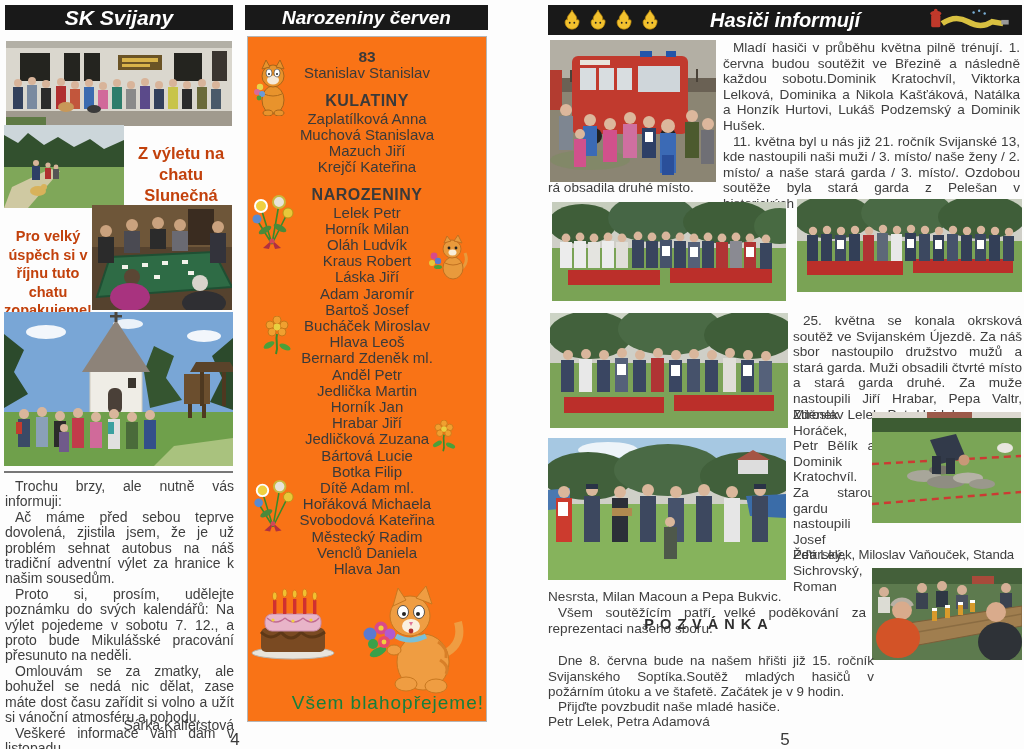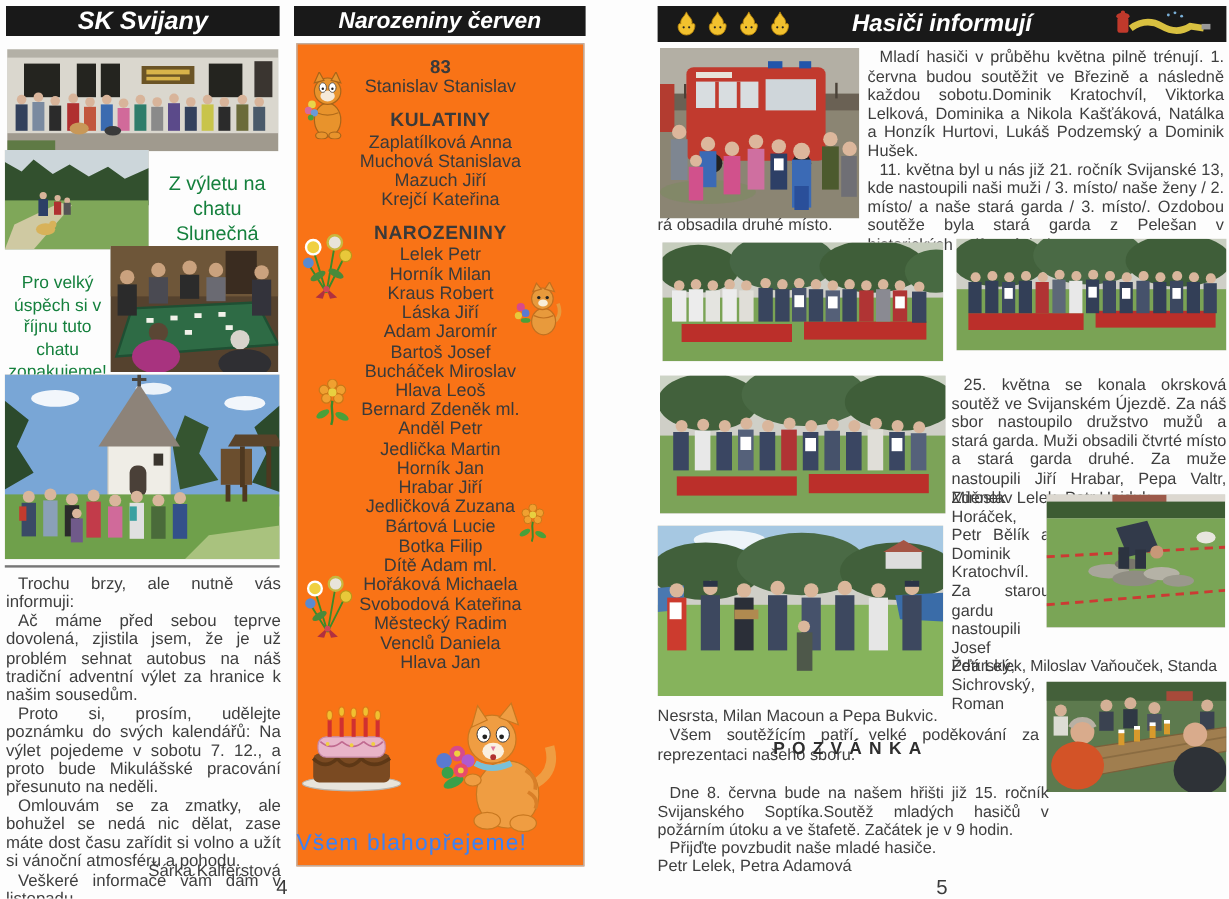--- a/index.html
+++ b/index.html
@@ -3,21 +3,21 @@
 <meta charset="utf-8">
 <style>
   html,body{margin:0;padding:0;background:#ffffff;}
   #page{position:relative;width:1024px;height:749px;background:#fdfdfd;overflow:hidden;
         font-family:"Liberation Sans","DejaVu Sans",sans-serif;color:#3e3e3e;}
   .abs{position:absolute;}
   .bar{position:absolute;background:#191919;color:#fff;font-style:italic;font-weight:bold;
        display:flex;align-items:center;justify-content:center;}
   .photo{position:absolute;overflow:hidden;background:#cfcfc7;}
   .photo svg{display:block;width:100%;height:100%;}
-  .cap{position:absolute;font-weight:normal;text-align:center;color:#15803d;}
+  .cap{position:absolute;font-weight:bold;text-align:center;color:#c2410c;}
   .body-text p{margin:0;text-align:justify;text-indent:10px;}
   .bday-box{position:absolute;left:247px;top:36px;width:238px;height:684px;border:1px solid #b5b5b5;background:#f97316;}
   .bday-inner{padding-top:12px;text-align:center;font-size:15px;line-height:16.2px;color:#3a3a3a;}
   .bday-h{font-weight:bold;font-size:16px;letter-spacing:.5px;margin:12px 0 1px 0;}
   .bday-age{font-weight:bold;font-size:15.5px;}
   .bday-name{font-size:15px;line-height:16.2px;}
   .pagenum{position:absolute;font-size:17px;color:#3a3a3a;text-align:center;}
   .r-col{position:absolute;font-size:13.6px;line-height:15.6px;text-align:justify;}
   .r-col p{margin:0;text-indent:10px;text-align:justify;}
   .xnarrow{text-align:justify;}
@@ -214,20 +214,21 @@
       <div class="bday-name">Zaplatílková Anna</div>
           <div class="bday-name">Muchová Stanislava</div>
           <div class="bday-name">Mazuch Jiří</div>
           <div class="bday-name">Krejčí Kateřina</div>
         </div>
       <div class="bday-h">NAROZENINY</div>
       <div>
 
       <div class="bday-name">Lelek Petr</div>
           <div class="bday-name">Horník Milan</div>
+          <div class="bday-name">Oláh Ludvík</div>
           <div class="bday-name">Kraus Robert</div>
           <div class="bday-name">Láska Jiří</div>
           <div class="bday-name">Adam Jaromír</div>
           <div class="bday-name">Bartoš Josef</div>
           <div class="bday-name">Bucháček Miroslav</div>
           <div class="bday-name">Hlava Leoš</div>
           <div class="bday-name">Bernard Zdeněk ml.</div>
           <div class="bday-name">Anděl Petr</div>
           <div class="bday-name">Jedlička Martin</div>
           <div class="bday-name">Horník Jan</div>
@@ -391,21 +392,21 @@
           <circle cx="33" cy="46" r="2.6" fill="#f0d040"></circle>
         <circle cx="42" cy="52" r="5.5" fill="#b05ad0"></circle>
         <circle cx="25" cy="62" r="5" fill="#3aa04a"></circle>
         <circle cx="36" cy="60" r="6" fill="#e84a6a"></circle>
           <circle cx="36" cy="60" r="2.4" fill="#f0d040"></circle>
         <ellipse cx="46" cy="68" rx="7" ry="5" fill="#ef9d42" stroke="#c87820"></ellipse>
       </g>
     </svg>
   </div>
 
-  <div class="abs" style="left:247px;top:692px;width:237px;text-align:left;font-size:19px;letter-spacing:1px;color:#3b82f6;">Všem blahopřejeme!</div>
+  <div class="abs" style="left:247px;top:692px;width:237px;text-align:right;font-size:19px;letter-spacing:1px;color:#15803d;">Všem blahopřejeme!</div>
 
   <div class="bar" style="left:548px;top:5px;width:474px;height:30px;font-size:20px;text-align:right;">
     <div class="flames">
       <svg width="20" height="22" viewBox="0 0 20 24">
           <path d="M10,1 C12,6 16,7 15,12 C19,10 18,16 16,19 C13,23 7,23 4,19 C1,15 3,10 5,12 C4,7 8,6 10,1 Z" fill="#f2c12e" stroke="#b8860b" stroke-width="0.8"></path>
           <circle cx="7.5" cy="15" r="1" fill="#222"></circle>
           <circle cx="12.5" cy="15" r="1" fill="#222"></circle>
         </svg>
       <svg width="20" height="22" viewBox="0 0 20 24">
           <path d="M10,1 C12,6 16,7 15,12 C19,10 18,16 16,19 C13,23 7,23 4,19 C1,15 3,10 5,12 C4,7 8,6 10,1 Z" fill="#f2c12e" stroke="#b8860b" stroke-width="0.8"></path>

